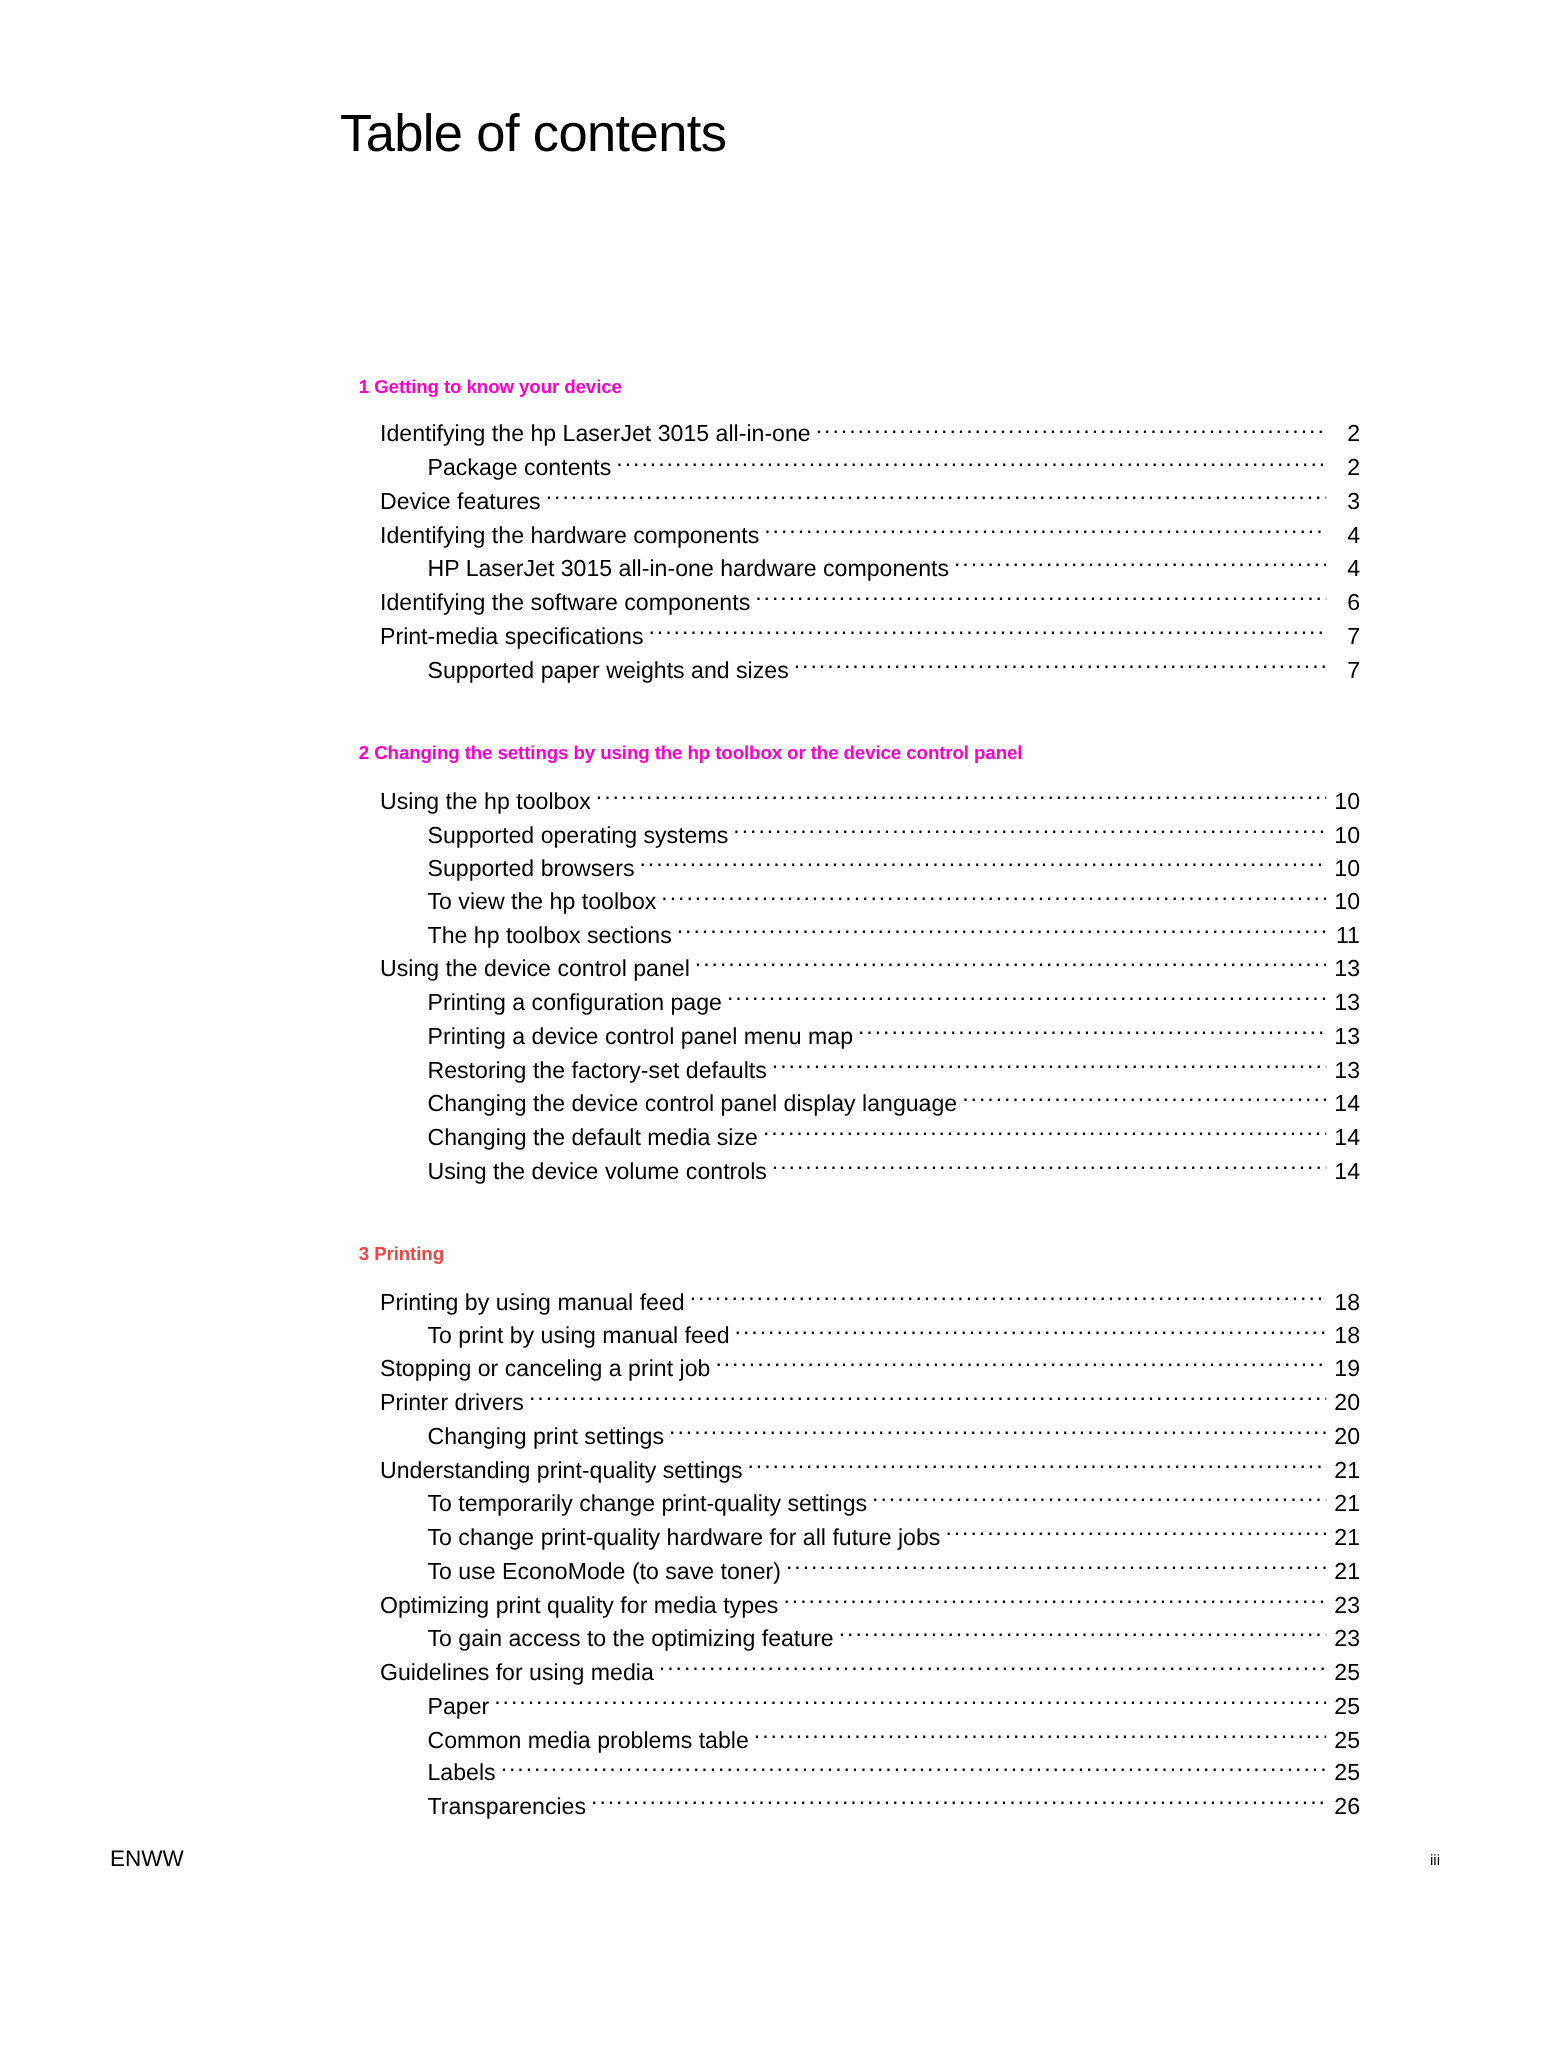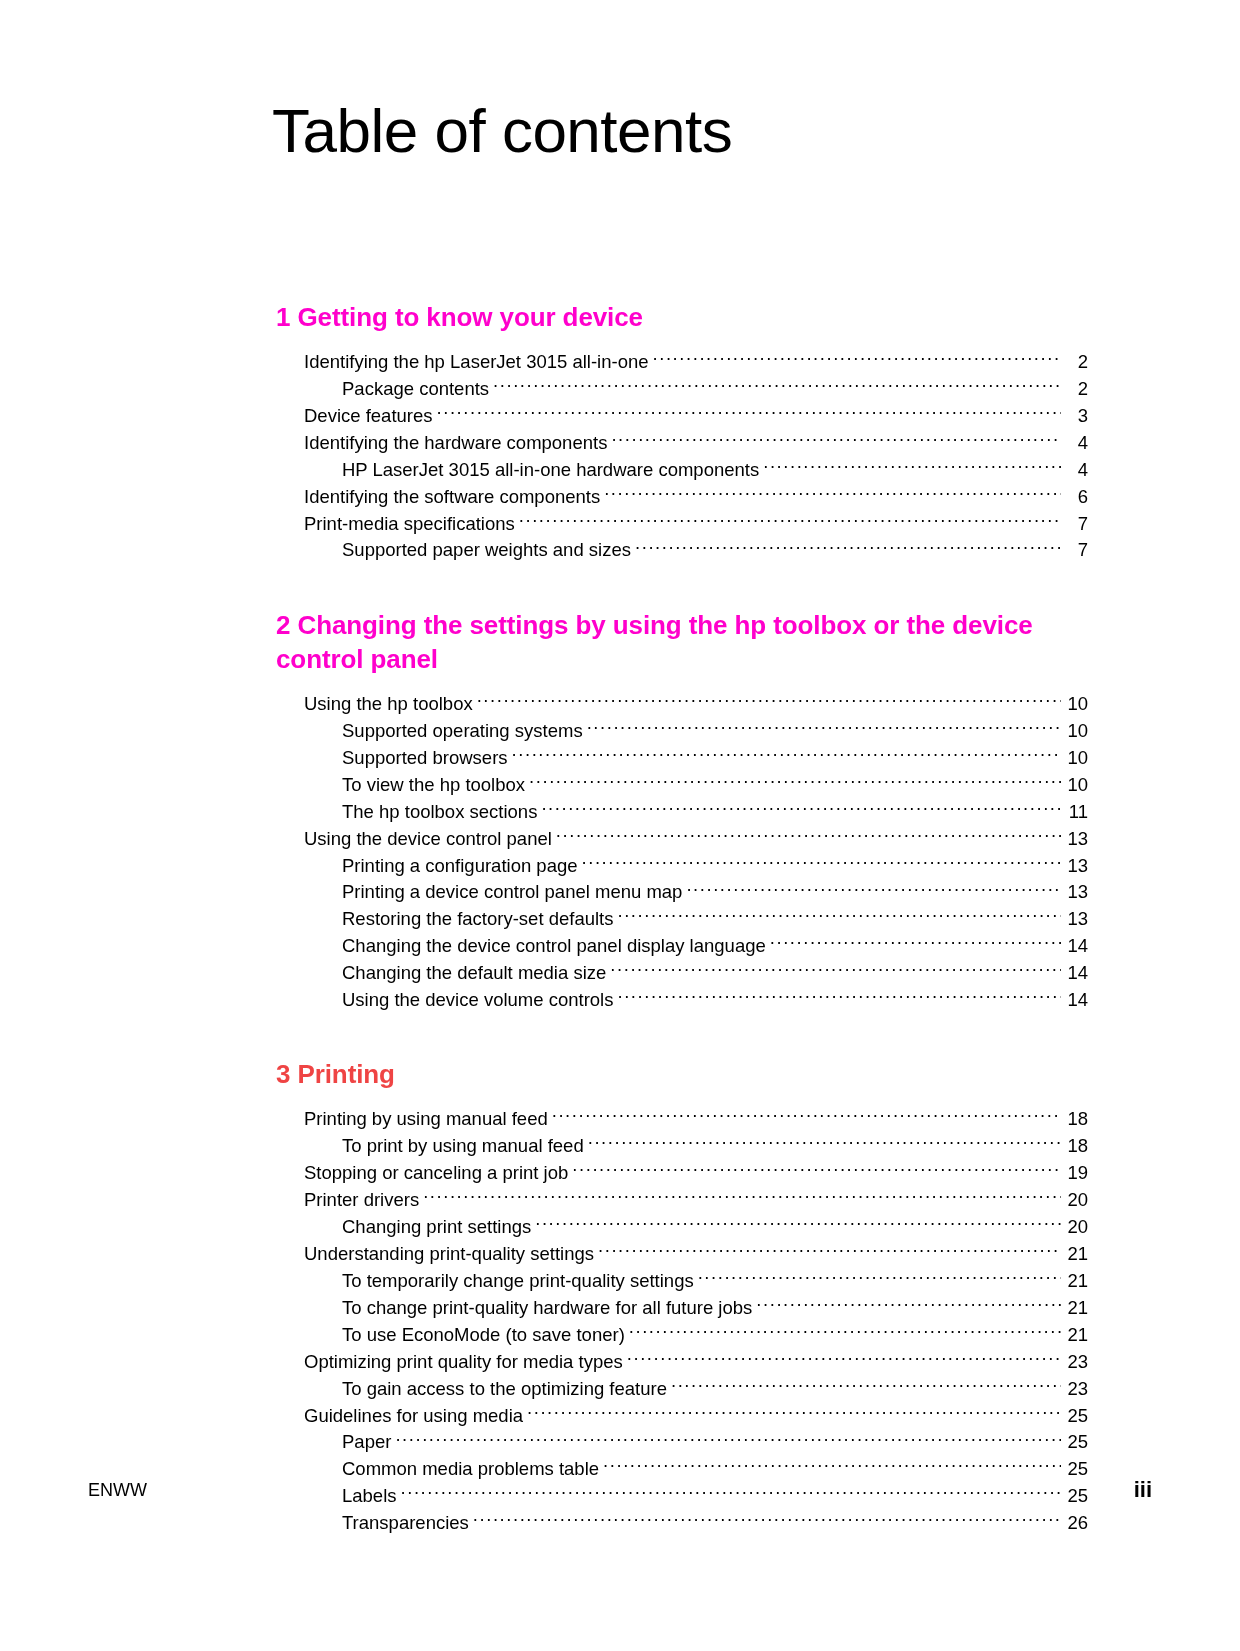--- a/index.html
+++ b/index.html
@@ -22,21 +22,21 @@
     width: 1240px;
     height: 1651px;
     box-sizing: border-box;
   }
 
   
   .doc-title {
     position: absolute;
     left: 272px;
     top: 58px;
-    font-size: 62px;
+    font-size: 42px;
     font-weight: 400;
     letter-spacing: -0.5px;
     line-height: 1.0;
     color: #000000;
     white-space: nowrap;
   }
 
   
   .toc {
     position: absolute;
@@ -48,23 +48,23 @@
   .chapter {
     margin-bottom: 0;
   }
   .chapter + .chapter {
     margin-top: 44px;
   }
 
   .chapter-title {
     color: #FF00CC;
     font-weight: bold;
-    font-size: 26px;
+    font-size: 15px;
     line-height: 1.32;
-    margin: 0 0 14px 4px;
+    margin: 0 0 14px 15px;
     letter-spacing: -0.1px;
   }
 
   
   .entry {
     display: flex;
     align-items: baseline;
     font-size: 18.5px;
     line-height: 1.3;
     padding: 1.2px 0;
@@ -107,22 +107,22 @@
     position: absolute;
     left: 88px;
     right: 88px;
     top: 1477px;
     display: flex;
     justify-content: space-between;
     align-items: center;
     font-size: 18px;
   }
   .footer .folio {
-    font-weight: bold;
-    font-size: 22px;
+    font-weight: normal;
+    font-size: 12px;
   }
 </style>
 </head>
 <body>
 
 <div class="page">
 
   <h1 class="doc-title">Table of contents</h1>
 
   <div class="toc" id="toc-root">

